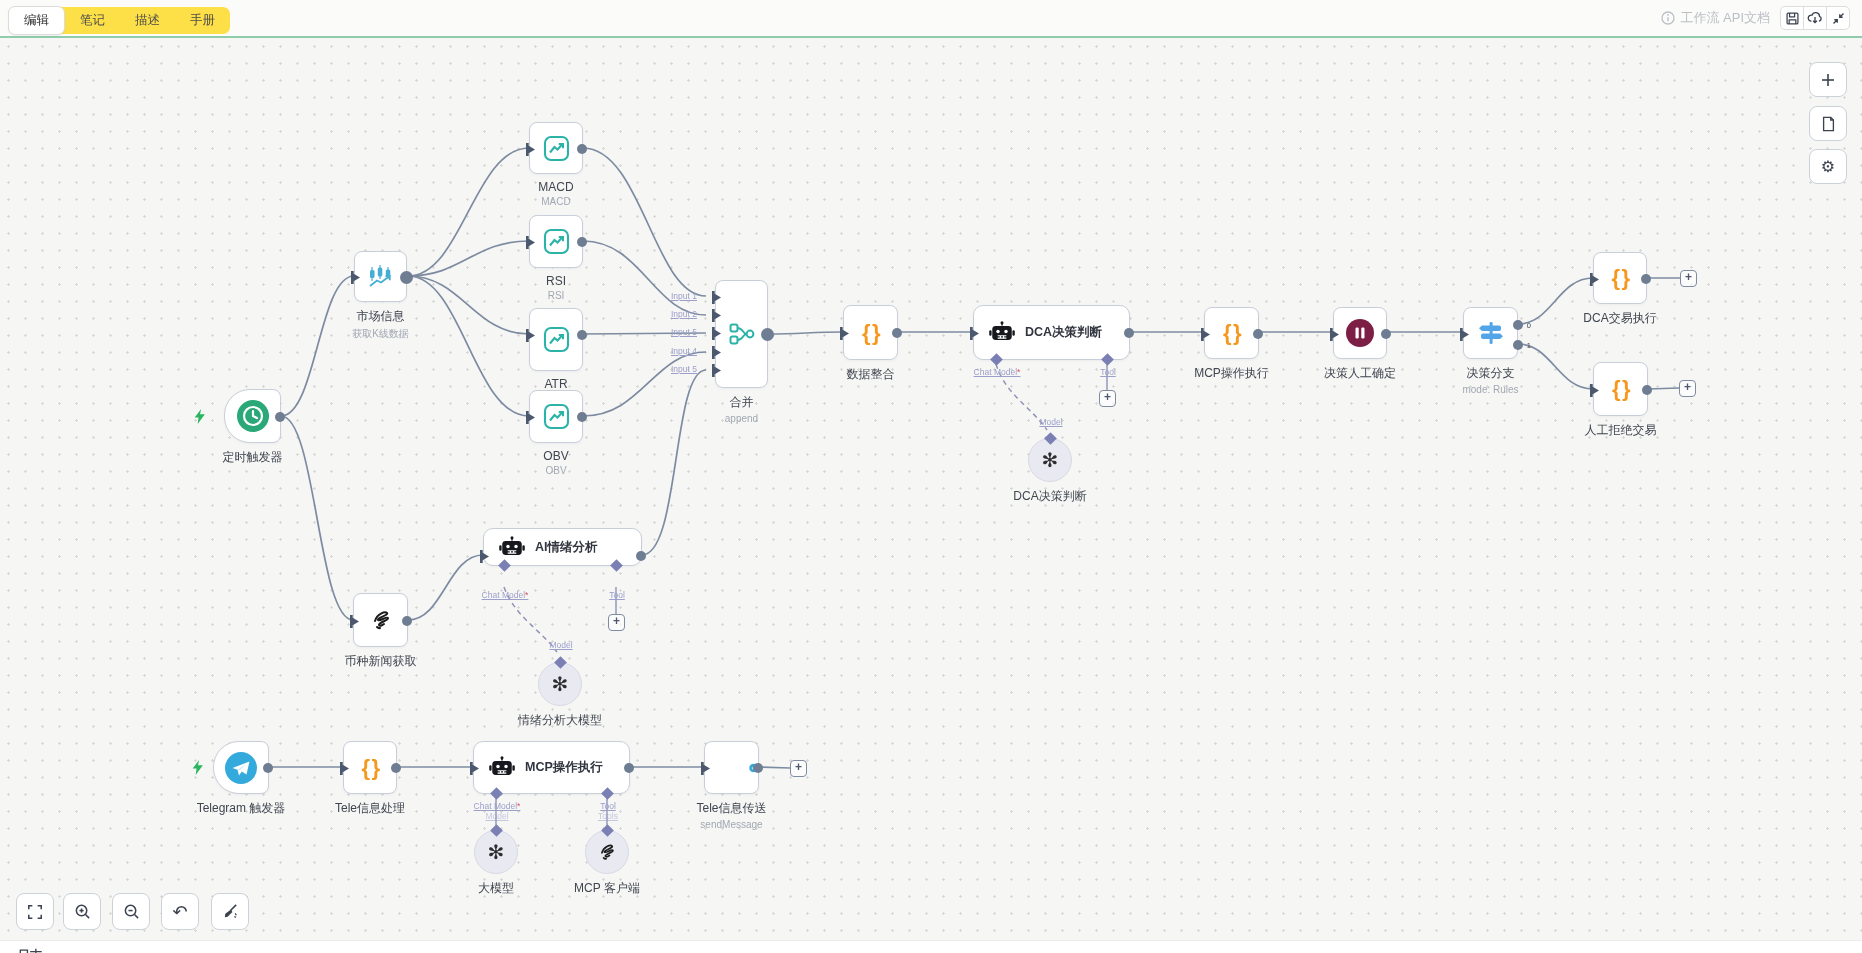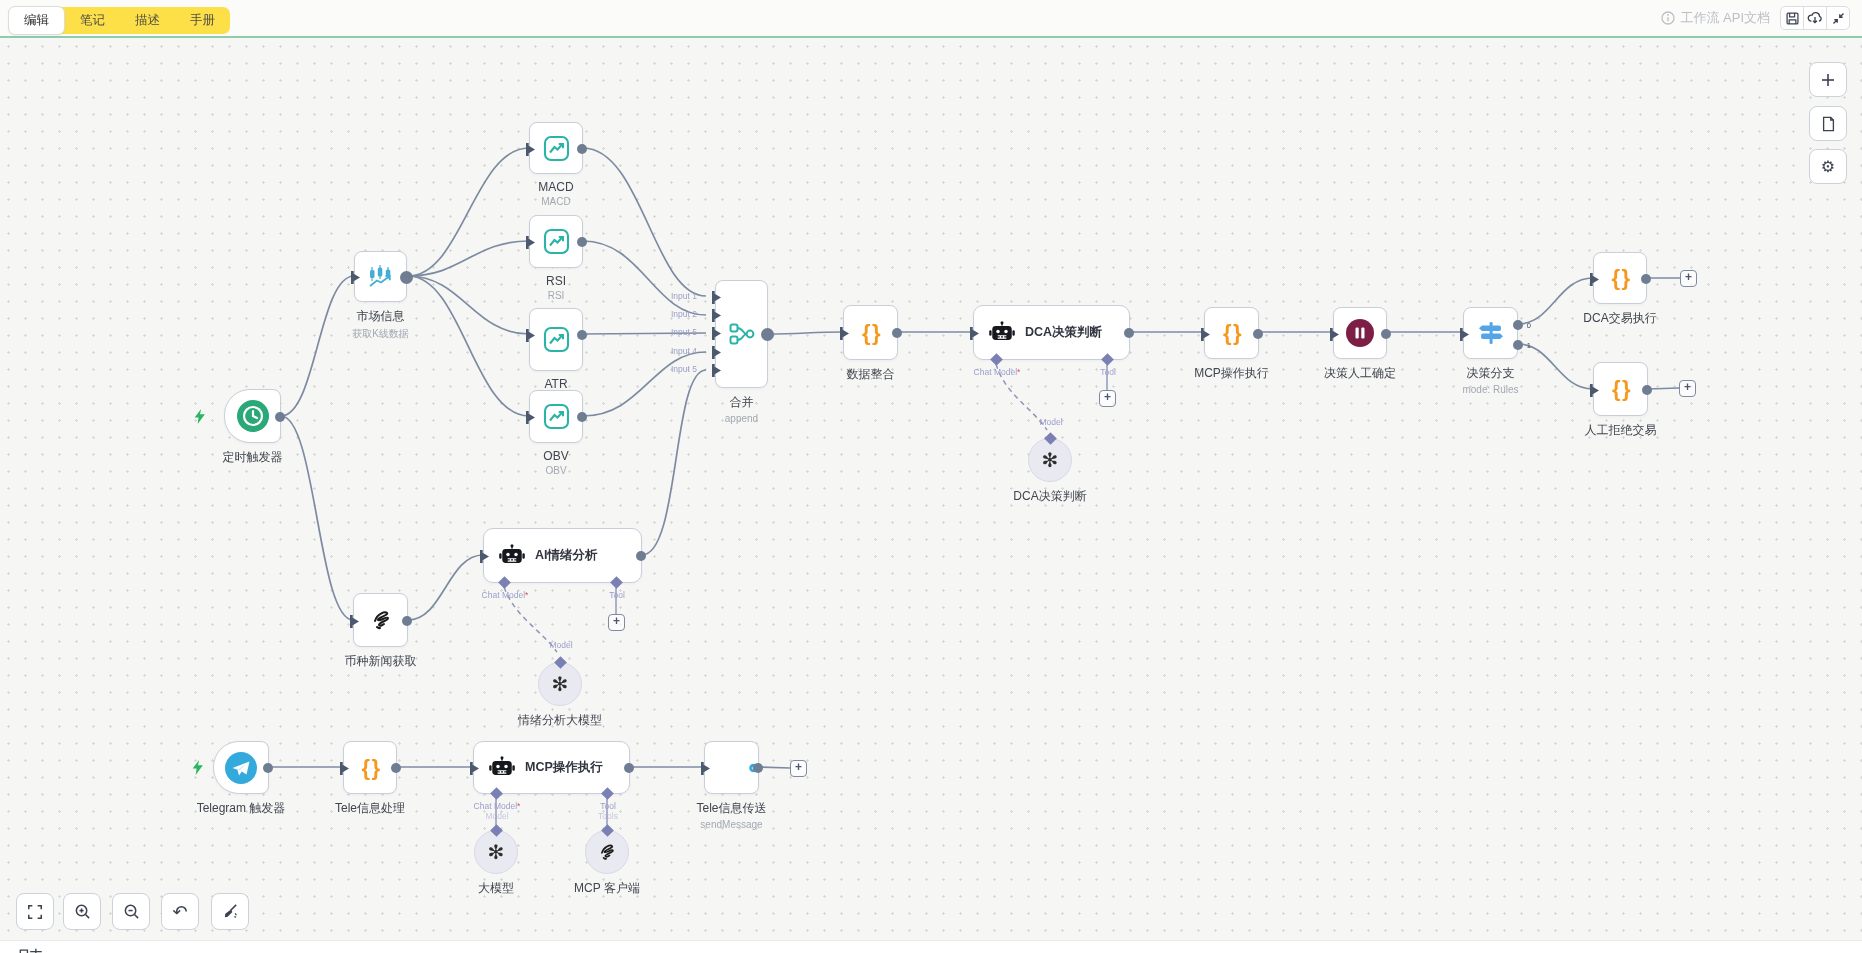--- a/index.html
+++ b/index.html
@@ -41,21 +41,21 @@
   .circle-node { position:absolute; width:44px; height:44px; border-radius:50%; background:#e9e9f1; border:1px solid #d9d9e6; display:flex; align-items:center; justify-content:center; z-index:5; cursor:pointer; }
   .openai-glyph { font-size:20px; color:#2e2e2e; line-height:1; }
 
   .nlabel { position:absolute; top:100%; left:50%; transform:translateX(-50%); margin-top:7px; font-size:12px; font-weight:500; color:#40454f; white-space:nowrap; text-align:center; z-index:6; }
   .nsub { display:block; font-size:10px; font-weight:400; color:#a2a8b2; margin-top:2px; }
 
   .port-in { position:absolute; width:9px; height:13px; background:#4b586d; clip-path:polygon(0 0,30% 0,30% 22%,100% 50%,30% 78%,30% 100%,0 100%); z-index:7; }
   .port-out { position:absolute; width:10px; height:10px; border-radius:50%; background:#6f7d93; z-index:7; }
   .port-out.big { width:13px; height:13px; }
   .diamond { position:absolute; width:9px; height:9px; background:#7a80b4; transform:rotate(45deg); z-index:7; }
-  .plabel { position:absolute; font-size:8.5px; color:#9b9fc9; white-space:nowrap; transform:translateX(-50%); text-align:center; line-height:1.15; z-index:6; }
+  .plabel { position:absolute; font-size:8.5px; color:#9b9fc9; white-space:nowrap; transform:translateX(-50%); text-align:center; line-height:1.15; z-index:6;text-decoration:underline; }
   .req { color:#e04f4f; }
   .outlbl { position:absolute; font-size:7.5px; color:#3f4654; z-index:7; }
   .plus-ep { position:absolute; width:17px; height:17px; border:1.5px solid #7f8aa3; border-radius:4px; background:rgba(255,255,255,.65); color:#4d5870; font-size:12px; font-weight:700; line-height:13px; text-align:center; z-index:6; cursor:pointer; }
   .bolt { position:absolute; z-index:6; }
   .code-glyph { font-size:22px; font-weight:700; color:#f5981d; letter-spacing:-1.5px; line-height:1; }
 
   
   .side-btn { position:absolute; width:38px; height:35px; background:#fff; border:1px solid #ccd2da; border-radius:8px; display:flex; align-items:center; justify-content:center; z-index:20; cursor:pointer; color:#3c4250; }
   .ctl-btn { position:absolute; top:893px; width:38px; height:37px; background:#fff; border:1px solid #ccd2da; border-radius:8px; display:flex; align-items:center; justify-content:center; z-index:20; cursor:pointer; color:#3c4250; font-size:17px; }
 
@@ -379,21 +379,21 @@
   <div class="node" style="left:353px; top:593px; width:55px; height:54px;">
     <svg width="26" height="26" viewBox="0 0 26 26" fill="none" stroke="#1b1b1b" stroke-width="2" stroke-linecap="round">
         <path d="M7,14 C9,7 17,4 19,6 C21,8 9,11 10,13 C11,15 19,9 20,11 C21,13 10,16 11,18 C12,20 16,17 16,17"></path>
         <path d="M9,20 C10.5,21.5 12,21 12,21"></path>
       </svg>
     <div class="port-in" style="left:-4px; top:21px;"></div>
     <div class="port-out" style="right:-5px; top:22px;"></div>
     <div class="nlabel"><span>币种新闻获取</span></div>
   </div>
 
-  <div class="node agent" style="left:483px; top:528px; width:159px; height:55px;">
+  <div class="node agent" style="left:483px; top:528px; width:159px; height:38px;">
     <svg width="26" height="23" viewBox="0 0 24 21">
         <line x1="12" y1="1.5" x2="12" y2="4" stroke="#16181d" stroke-width="1.4"></line>
         <circle cx="12" cy="1.6" r="1.4" fill="#16181d"></circle>
         <rect x="3" y="4.5" width="18" height="13" rx="3.2" fill="#16181d"></rect>
         <rect x="0.2" y="8.5" width="2.2" height="5" rx="1.1" fill="#16181d"></rect>
         <rect x="21.6" y="8.5" width="2.2" height="5" rx="1.1" fill="#16181d"></rect>
         <circle cx="8.3" cy="9.5" r="1.6" fill="#fff"></circle>
         <circle cx="15.7" cy="9.5" r="1.6" fill="#fff"></circle>
         <path d="M8,13.5 h8 M10.5,13.5 v2.2 M13.5,13.5 v2.2 M8,15.7 h8" stroke="#fff" stroke-width="1.1" fill="none"></path>
       </svg>

